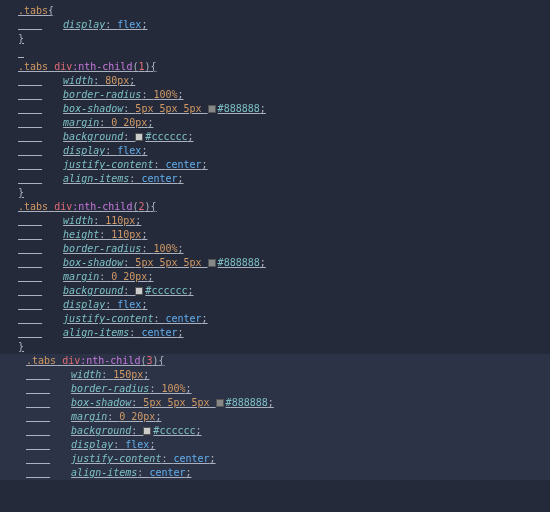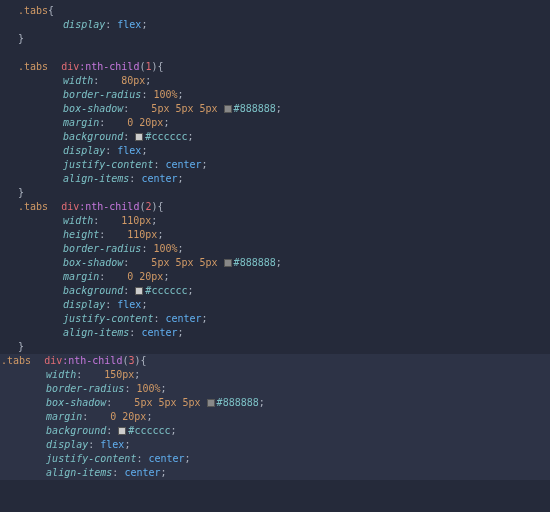--- a/index.html
+++ b/index.html
@@ -7,33 +7,33 @@
     background: #252a3a;
     font-family: "SF Mono", Monaco, Consolas, monospace;
     font-size: 10px;
     line-height: 14px;
     color: #abb2bf;
     width: 550px;
     height: 512px;
     overflow: hidden;
     padding: 4px 0 0 18px;
   }
-  .line { white-space: pre; height: 14px; }
-  .line.hl { background: #2d3346; margin-left: -18px; padding-left: 1px; width: 550px; }
+  .line { white-space: pre; height: 14px; text-decoration: underline; }
+  .line.hl { background: #2d3346; margin-left: -18px; padding-left: 26px; width: 550px; }
   .sel   { color: #d19a66; }     
   .pseu  { color: #c678dd; }     
   .num   { color: #e06c75; }     
   .brace { color: #abb2bf; }
   .prop  { color: #7cc0c5; font-style: italic; margin-left: 21px; }
   .val   { color: #61afef; }
-  .px    { color: #d19a66; margin-left: 16px; }
+  .px    { color: #d19a66; }
   .pct   { color: #d19a66; }
   .hex   { color: #7cc0c5; }
   .punct { color: #abb2bf; }
-  .tag   { color: #e06c75; margin-left: 7px; }
+  .tag   { color: #e06c75; }
   .sw {
     display: inline-block;
     width: 8px; height: 8px;
     border: 1px solid #555;
     vertical-align: -1px;
     margin-right: 2px;
   }
 </style>
 </head>
 <body>

